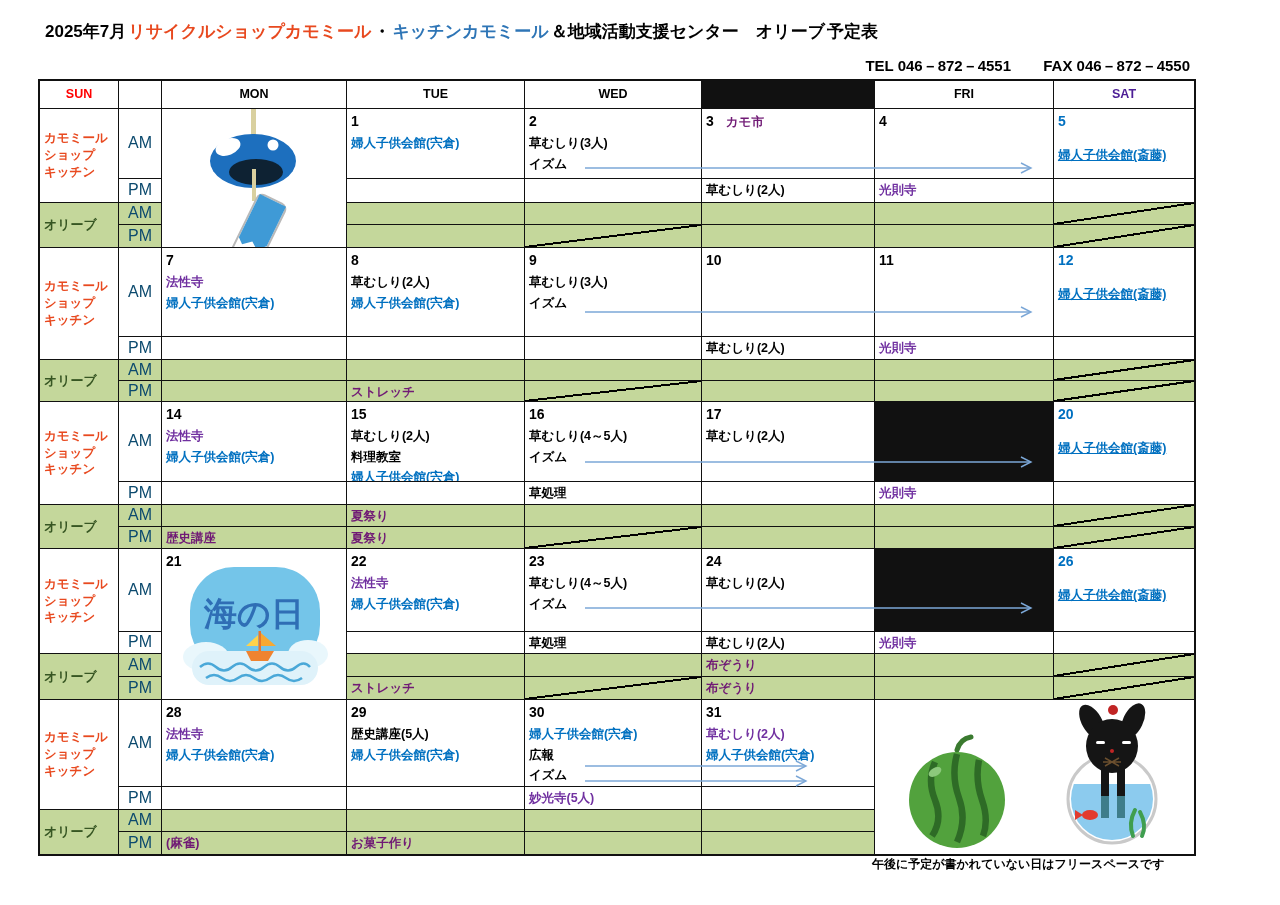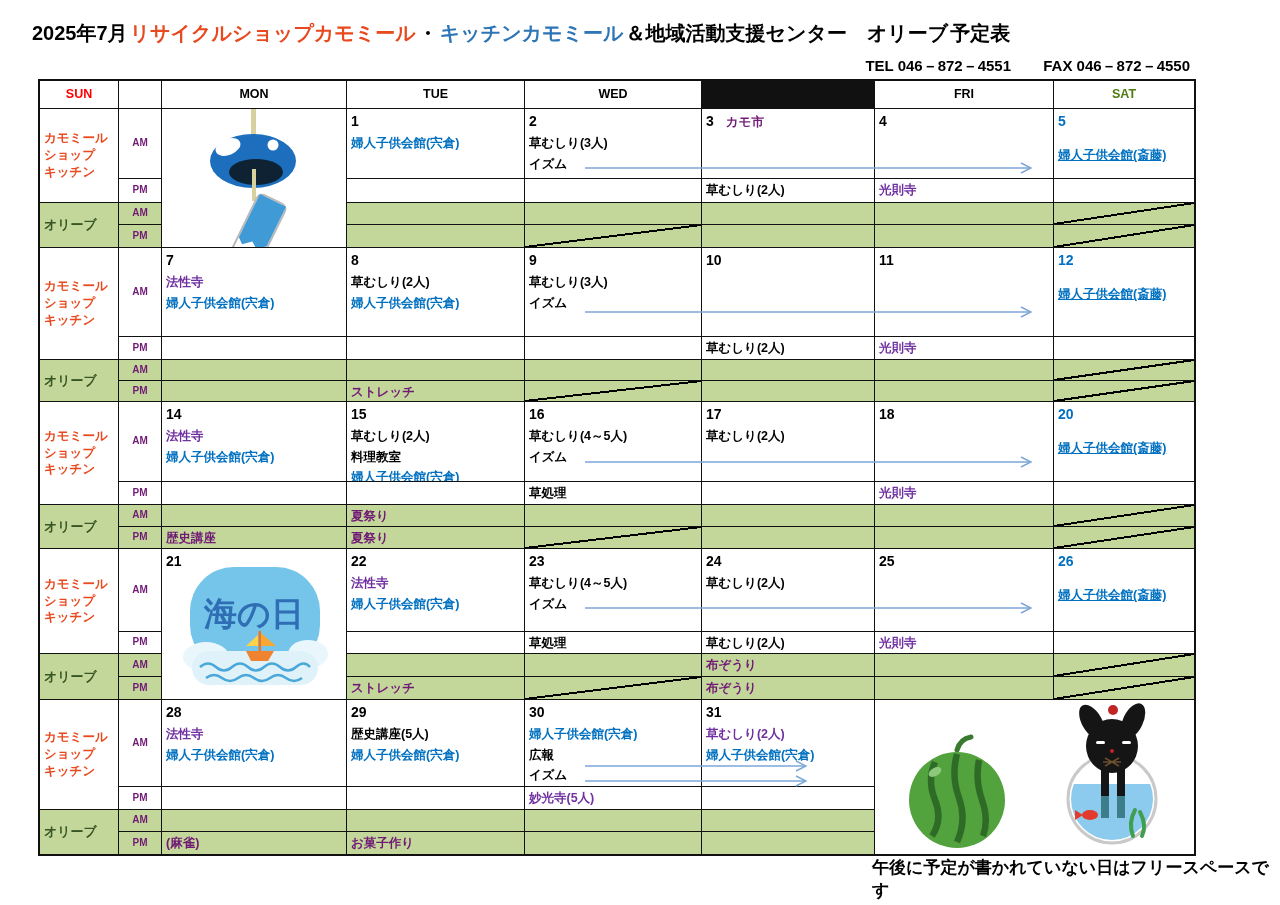--- a/index.html
+++ b/index.html
@@ -1,55 +1,55 @@
 <!DOCTYPE html>
 <html><head>
 <meta charset="utf-8">
 <style>
   html,body{margin:0;padding:0;background:#fff;}
   .page{position:relative;width:1280px;height:905px;background:#ffffff;
         font-family:"Liberation Sans",sans-serif;color:#000;overflow:hidden;}
-  .title{position:absolute;left:32px;top:20px;font-size:20px;font-weight:bold;white-space:nowrap;}
+  .title{position:absolute;left:45px;top:20px;font-size:17px;font-weight:bold;white-space:nowrap;}
   .title span{margin-right:2px;}
   .t-ym{margin-right:14px;}
   .t-shop{color:#e8491f;}
   .t-kitchen{color:#2e75b6;}
   .t-center{margin-right:18px;}
   .contact{position:absolute;top:57px;right:90px;font-size:15px;font-weight:bold;white-space:nowrap;}
   .contact span{margin-left:28px;}
   .contact span:first-child{margin-left:0;}
 
   .cal{position:absolute;left:38px;top:79px;display:grid;
        grid-template-columns:78px 42px 184px 177px 176px 172px 178px 140px;
        grid-template-rows:27px 69px 23px 21px 22px 88px 22px 20px 20px 79px 22px 21px 21px 82px 21px 22px 22px 86px 22px 21px 22px;
        gap:1px;background:#111;border:2px solid #111;}
   .cell{background:#fff;position:relative;padding:1px 4px;font-size:12.5px;font-weight:600;
         line-height:1.65;overflow:hidden;}
   .green{background:#c4d79b;}
   .hdr{display:flex;align-items:center;justify-content:center;padding:0;font-size:12.5px;font-weight:bold;}
   .sunh{color:#ff0000;}
-  .sath{color:#4d7c0f;}
-  .ap{display:flex;align-items:center;justify-content:center;padding:0;color:#701a75;font-weight:bold;font-size:10px;}
+  .sath{color:#4c1d95;}
+  .ap{display:flex;align-items:center;justify-content:center;padding:0;color:#0c4a6e;font-weight:normal;font-size:16px;}
   .shoplbl{color:#e8491f;font-weight:bold;font-size:12.5px;line-height:1.35;display:flex;flex-direction:column;justify-content:center;}
   .olivelbl{color:#375623;font-weight:bold;font-size:13px;display:flex;align-items:center;}
   .num{font-size:14px;font-weight:bold;display:block;}
   .satn{color:#0070c0;}
   .inum{display:inline;margin-right:12px;}
   .ev{display:block;}
   .b{color:#0070c0;}
   .p{color:#7030a0;}
   .r{color:#701a75;}
   .gap{margin-top:12px;text-decoration:underline;}
   .diag{background-image:linear-gradient(to bottom right,
         transparent calc(50% - 1px),#000 calc(50% - 1px),#000 calc(50% + 1px),transparent calc(50% + 1px));}
   .pic{padding:0;}
   .illu{position:absolute;inset:0;width:100%;height:100%;}
   .picnum{position:absolute;left:4px;top:1px;z-index:2;}
   .overlay{position:absolute;left:0;top:0;pointer-events:none;}
-  .footnote{position:absolute;left:872px;top:856px;font-size:17px;font-weight:600;}
+  .footnote{position:absolute;left:872px;top:856px;font-size:12px;font-weight:600;}
 </style>
 </head>
 <body>
 
 <div class="page">
 
   <div class="title">
     <span class="t-ym">2025年7月</span><span class="t-shop">リサイクルショップカモミール</span><span>・</span><span class="t-kitchen">キッチンカモミール</span><span class="t-center">＆地域活動支援センター　オリーブ</span><span>予定表</span>
   </div>
 
@@ -223,23 +223,20 @@
       <span class="ev b">婦人子供会館(宍倉)</span>
     </div>
     <div class="cell" style="grid-area:10/5">
       <span class="num">16</span>
       <span class="ev">草むしり(4～5人)</span>
       <span class="ev">イズム</span>
     </div>
     <div class="cell" style="grid-area:10/6">
       <span class="num">17</span>
       <span class="ev">草むしり(2人)</span>
-    </div>
-    <div class="cell" style="grid-area:10/7">
-      <span class="num">18</span>
     </div>
     <div class="cell" style="grid-area:10/8">
       <span class="num satn">20</span>
       <span class="ev b gap">婦人子供会館(斎藤)</span>
     </div>
 
     <div class="cell" style="grid-area:11/3"></div>
     <div class="cell" style="grid-area:11/4"></div>
     <div class="cell" style="grid-area:11/5">
         <span class="ev">草処理</span>
@@ -304,23 +301,20 @@
       <span class="ev b">婦人子供会館(宍倉)</span>
     </div>
     <div class="cell" style="grid-area:14/5">
       <span class="num">23</span>
       <span class="ev">草むしり(4～5人)</span>
       <span class="ev">イズム</span>
     </div>
     <div class="cell" style="grid-area:14/6">
       <span class="num">24</span>
       <span class="ev">草むしり(2人)</span>
-    </div>
-    <div class="cell" style="grid-area:14/7">
-      <span class="num">25</span>
     </div>
     <div class="cell" style="grid-area:14/8">
       <span class="num satn">26</span>
       <span class="ev b gap">婦人子供会館(斎藤)</span>
     </div>
 
     <div class="cell" style="grid-area:15/4"></div>
     <div class="cell" style="grid-area:15/5">
         <span class="ev">草処理</span>
       </div>

